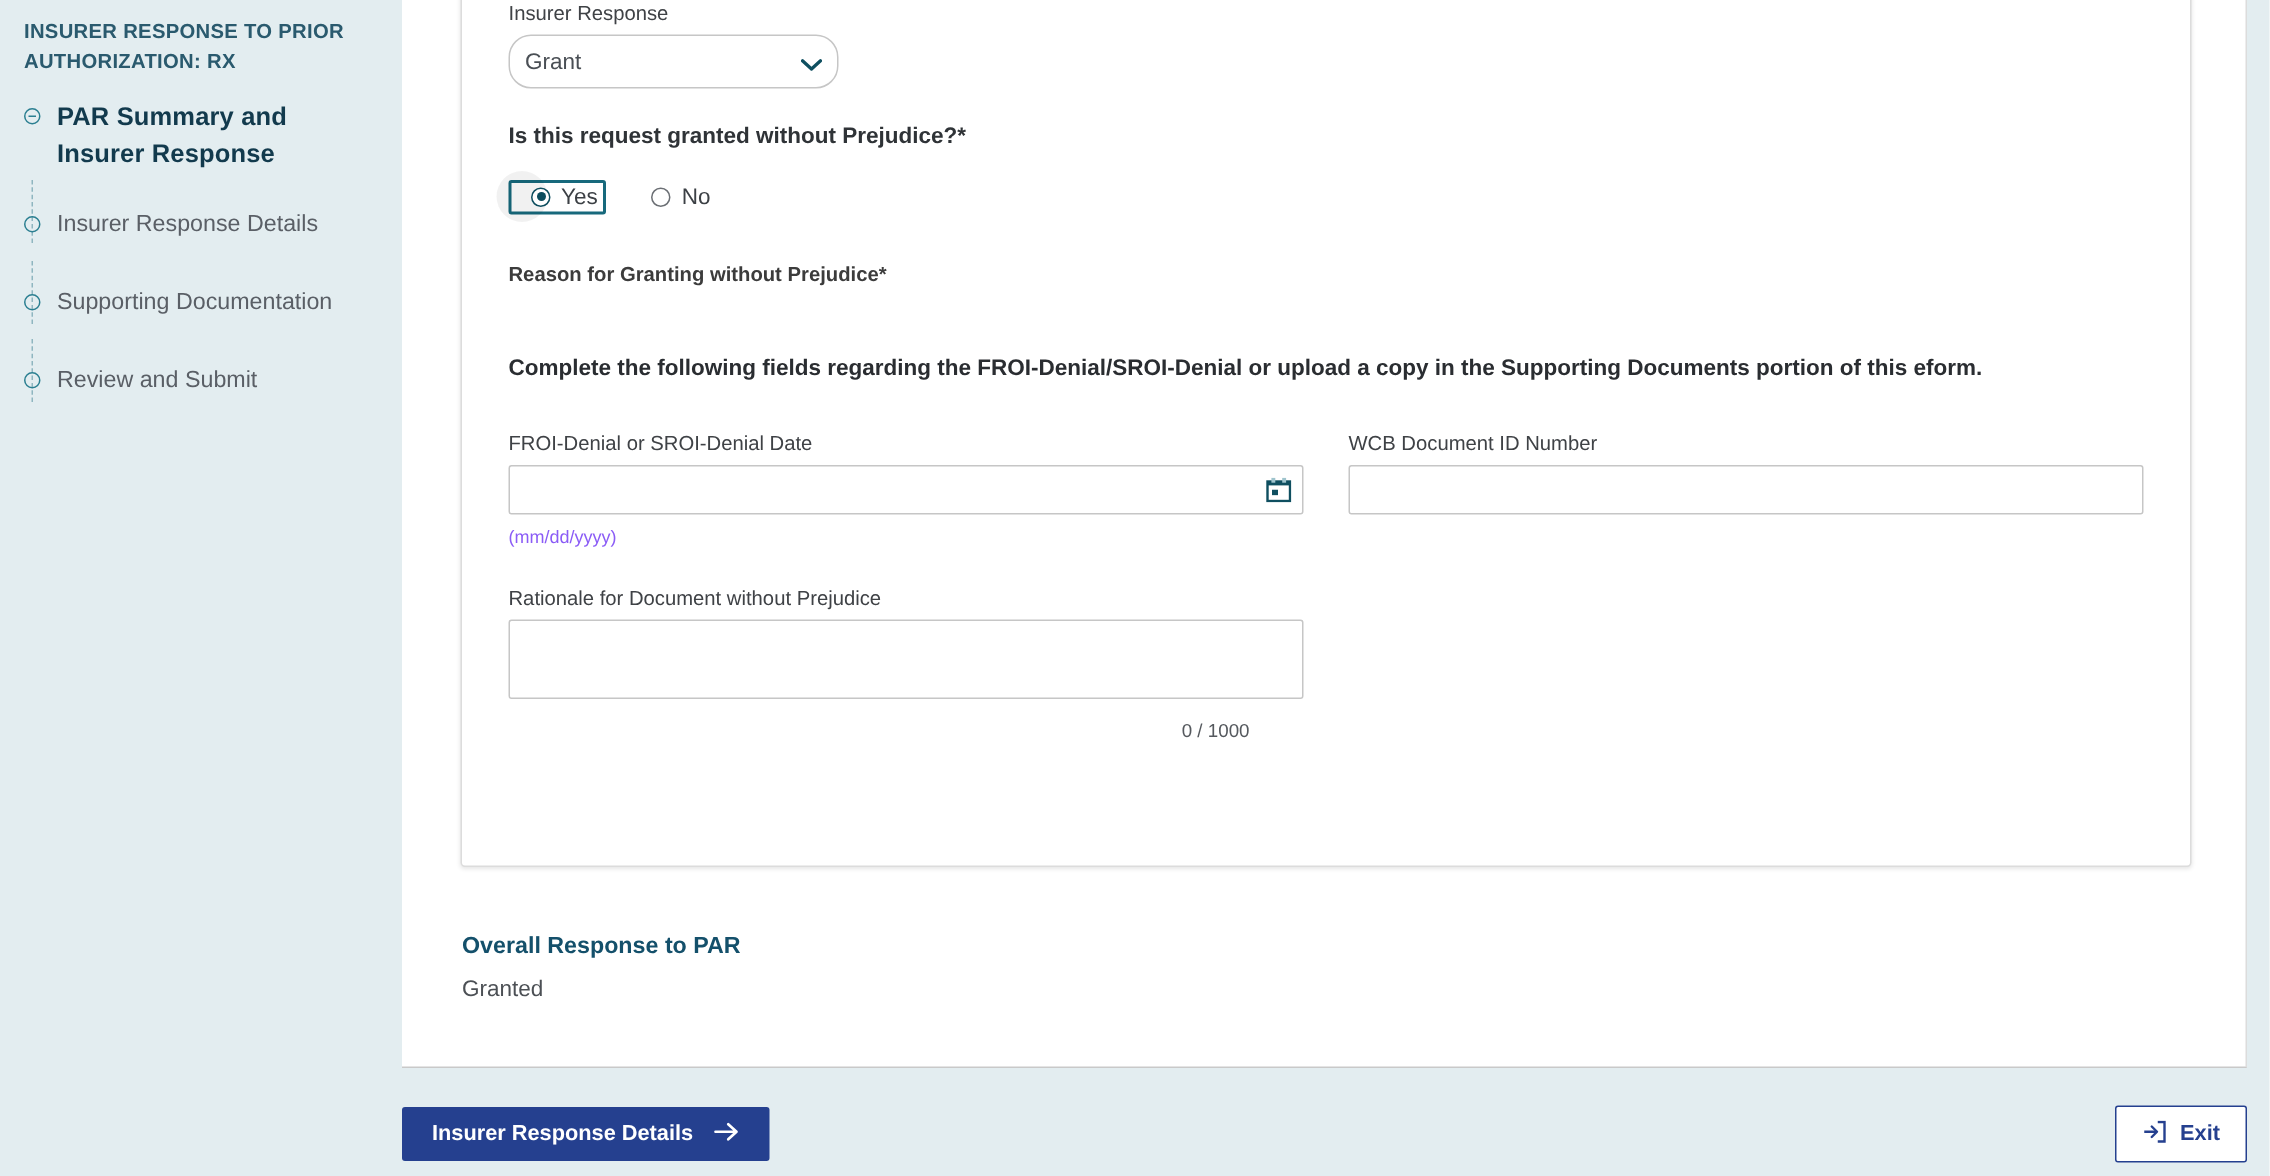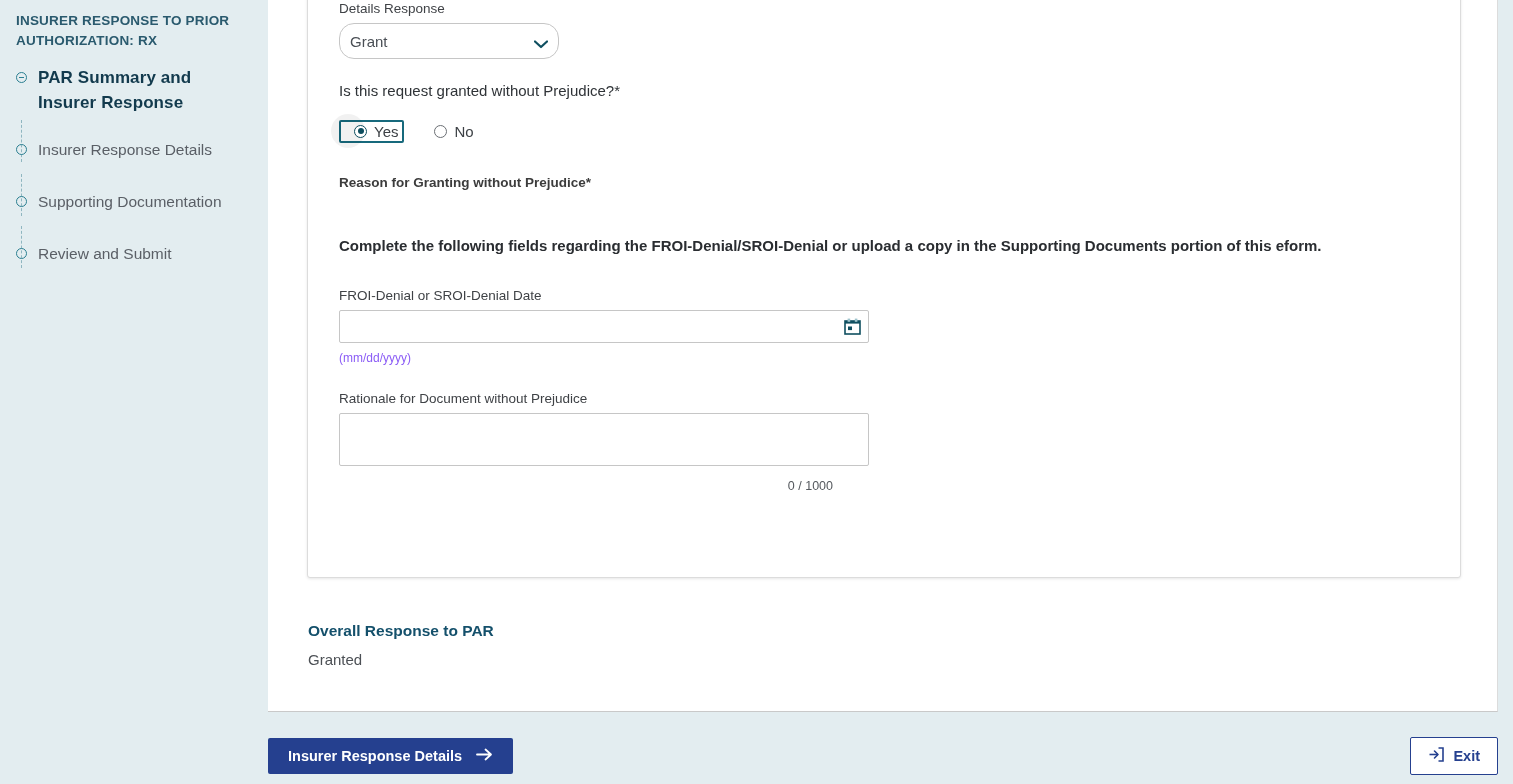--- a/index.html
+++ b/index.html
@@ -150,21 +150,21 @@
   }
   .select-wrap .chev {
     position: absolute;
     right: 11px;
     top: 12px;
     pointer-events: none;
   }
 
   .question {
     font-size: 15px;
-    font-weight: normal;
+    font-weight: bold;
     color: #2f3337;
     margin-top: 23px;
   }
 
   .radio-row {
     margin-top: 17px;
     display: flex;
     align-items: center;
     height: 30px;
   }
@@ -395,21 +395,21 @@
       <span class="nav-label">Review and Submit</span>
     </div>
   </div>
 </div>
 
 <div id="panel">
 
   <div id="card">
     <div class="card-inner">
 
-      <label class="field-label label-plain">Details Response</label>
+      <label class="field-label label-plain">Insurer Response</label>
 
       <div class="select-wrap">
         <select class="styled">
           <option>Grant</option>
         </select>
         <span class="chev">
           <svg width="14" height="9" viewBox="0 0 14 9">
               <path d="M1 1.5 L7 7 L13 1.5" stroke="#0f4f60" stroke-width="2.2" fill="none" stroke-linecap="round" stroke-linejoin="round"></path>
             </svg>
         </span>
@@ -445,20 +445,24 @@
                 <rect x="1" y="3" width="15" height="2.6" fill="#0f4f60"></rect>
                 <rect x="3.6" y="0.6" width="2.6" height="3.2" fill="#9fc4cd"></rect>
                 <rect x="10.8" y="0.6" width="2.6" height="3.2" fill="#9fc4cd"></rect>
                 <rect x="4" y="8.5" width="4" height="3.6" fill="#0f4f60"></rect>
               </svg>
             </button>
           </div>
           <div class="hint">(mm/dd/yyyy)</div>
         </div>
 
+        <div class="col-b">
+          <label class="field-label label-plain">WCB Document ID Number</label>
+          <input class="inp" type="text" style="padding-right: 9px;" value="">
+        </div>
       </div>
 
       <div class="ta-block">
         <label class="field-label label-plain">Rationale for Document without Prejudice</label>
         <textarea class="ta" style=""></textarea>
         <div class="counter">0 / 1000</div>
       </div>
 
     </div>
   </div>

